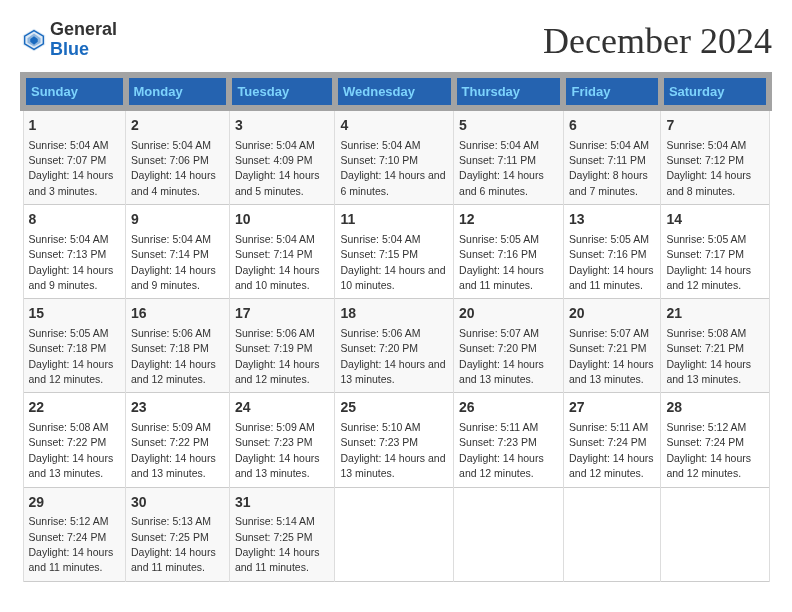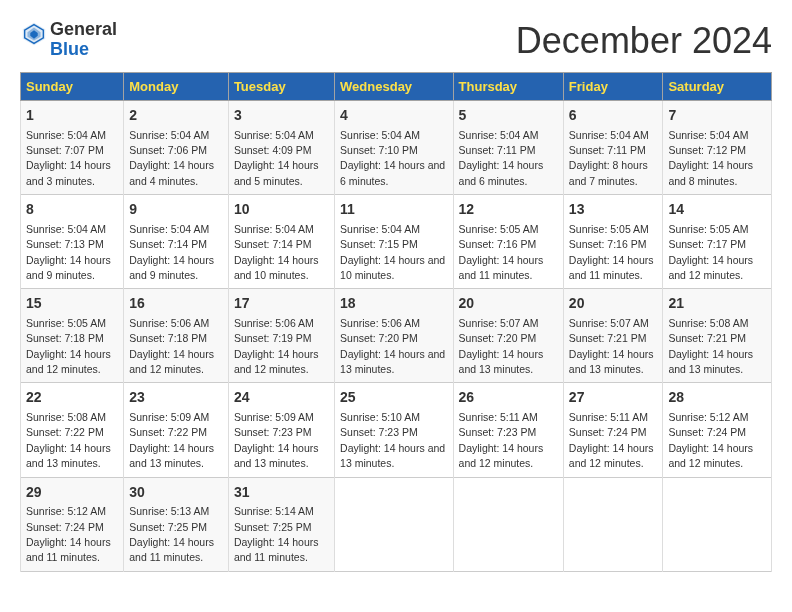--- a/index.html
+++ b/index.html
@@ -11,59 +11,60 @@
       padding: 20px;
     }
     .header {
       display: flex;
       justify-content: space-between;
       align-items: flex-start;
       margin-bottom: 10px;
     }
     .logo {
       display: flex;
-      align-items: flex-start;
+      align-items: center;
     }
     .logo-text {
       font-size: 18px;
       font-weight: bold;
       color: #333;
       line-height: 1.1;
     }
     .logo-text .blue { color: #1a6abf; margin-top: 42px; }
     .logo-icon {
       width: 28px;
       height: 28px;
       margin-right: 2px;
     }
     .title-area {
       text-align: right;
+      font-family: Liberation Serif, serif;
     }
     .month-title {
       font-size: 36px;
       font-weight: normal;
       color: #333;
     }
     .location-title {
       font-size: 15px;
       color: #555;
     }
     table {
       width: 100%;
       border-collapse: collapse;
       font-size: 11px;
     }
     thead th {
       background-color: #2563b0;
-      color: #fde047;
+      color: #7dd3fc;
       padding: 6px 5px;
       text-align: left;
       font-size: 13px;
       font-weight: bold;
-      border: 1px solid #a3a3a3;
+      border: 6px solid #a3a3a3;
     }
     tbody tr {
       border-bottom: 1px solid #ccc;
     }
     tbody td {
       vertical-align: top;
       padding: 5px 5px;
       border-right: 1px solid #ddd;
       border-left: 1px solid #ddd;
       min-height: 80px;

